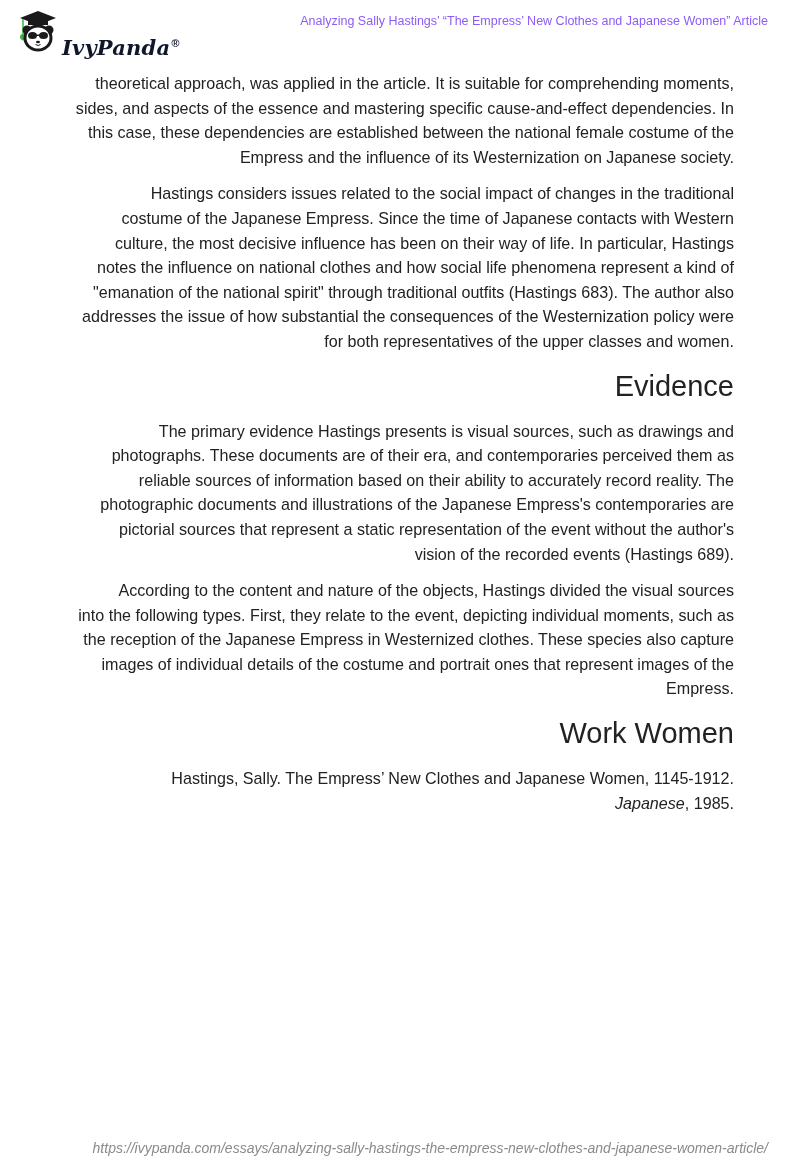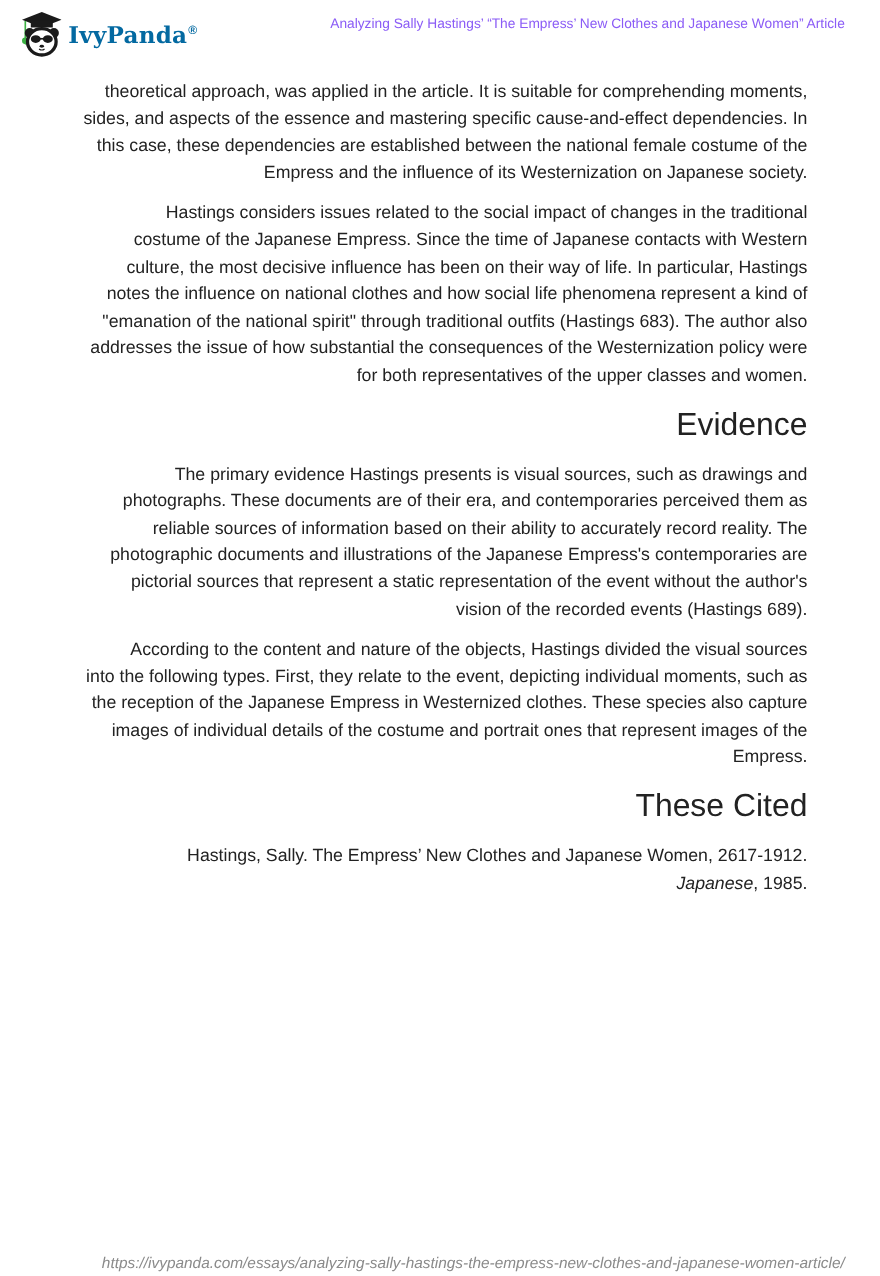--- a/index.html
+++ b/index.html
@@ -26,25 +26,26 @@
       left: 16px;
       top: 8px;
       display: flex;
       align-items: center;
     }
     .logo svg { display: block; }
     .logo-text {
       font-family: "DejaVu Serif", "Liberation Serif", serif;
       font-weight: bold;
       font-size: 21px;
-      color: #0369a1;
+      color: #0f172a;
       margin-left: 6px;
       letter-spacing: 0.2px;
       position: relative;
-      top: 1px;
+      top: 17px;
+      font-style: italic;
     }
     .logo-reg {
       font-family: "Liberation Sans", sans-serif;
       font-size: 11px;
       font-weight: bold;
       vertical-align: super;
       margin-left: 1px;
     }
     .doc-title {
       position: absolute;
@@ -121,17 +122,17 @@
 </div>
 
 <main class="content">
   <p class="para">theoretical approach, was applied in the article. It is suitable for comprehending moments, sides, and aspects of the essence and mastering specific cause-and-effect dependencies. In this case, these dependencies are established between the national female costume of the Empress and the influence of its Westernization on Japanese society.</p>
   <p class="para indent">Hastings considers issues related to the social impact of changes in the traditional costume of the Japanese Empress. Since the time of Japanese contacts with Western culture, the most decisive influence has been on their way of life. In particular, Hastings notes the influence on national clothes and how social life phenomena represent a kind of "emanation of the national spirit" through traditional outfits (Hastings 683). The author also addresses the issue of how substantial the consequences of the Westernization policy were for both representatives of the upper classes and women.</p>
 
   <h2 class="section">Evidence</h2>
   <p class="para indent">The primary evidence Hastings presents is visual sources, such as drawings and photographs. These documents are of their era, and contemporaries perceived them as reliable sources of information based on their ability to accurately record reality. The photographic documents and illustrations of the Japanese Empress's contemporaries are pictorial sources that represent a static representation of the event without the author's vision of the recorded events (Hastings 689).</p>
   <p class="para indent">According to the content and nature of the objects, Hastings divided the visual sources into the following types. First, they relate to the event, depicting individual moments, such as the reception of the Japanese Empress in Westernized clothes. These species also capture images of individual details of the costume and portrait ones that represent images of the Empress.</p>
 
-  <h2 class="section">These Cited</h2>
-  <p class="para indent citation"><span>Hastings, Sally. The Empress’ New Clothes and Japanese Women, 2617-1912. </span><em>Japanese</em><span>, 1985.</span></p>
+  <h2 class="section">Work Women</h2>
+  <p class="para indent citation"><span>Hastings, Sally. The Empress’ New Clothes and Japanese Women, 1145-1912. </span><em>Japanese</em><span>, 1985.</span></p>
 </main>
 
 <div class="footer-url">https://ivypanda.com/essays/analyzing-sally-hastings-the-empress-new-clothes-and-japanese-women-article/</div>
 
 </body></html>

